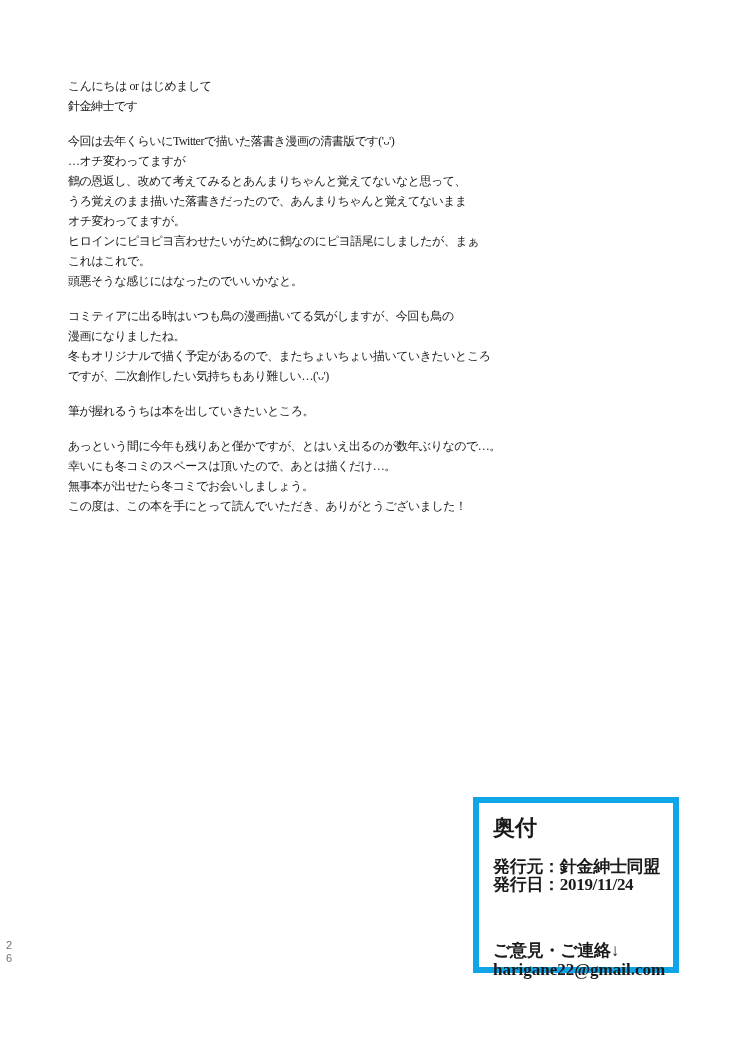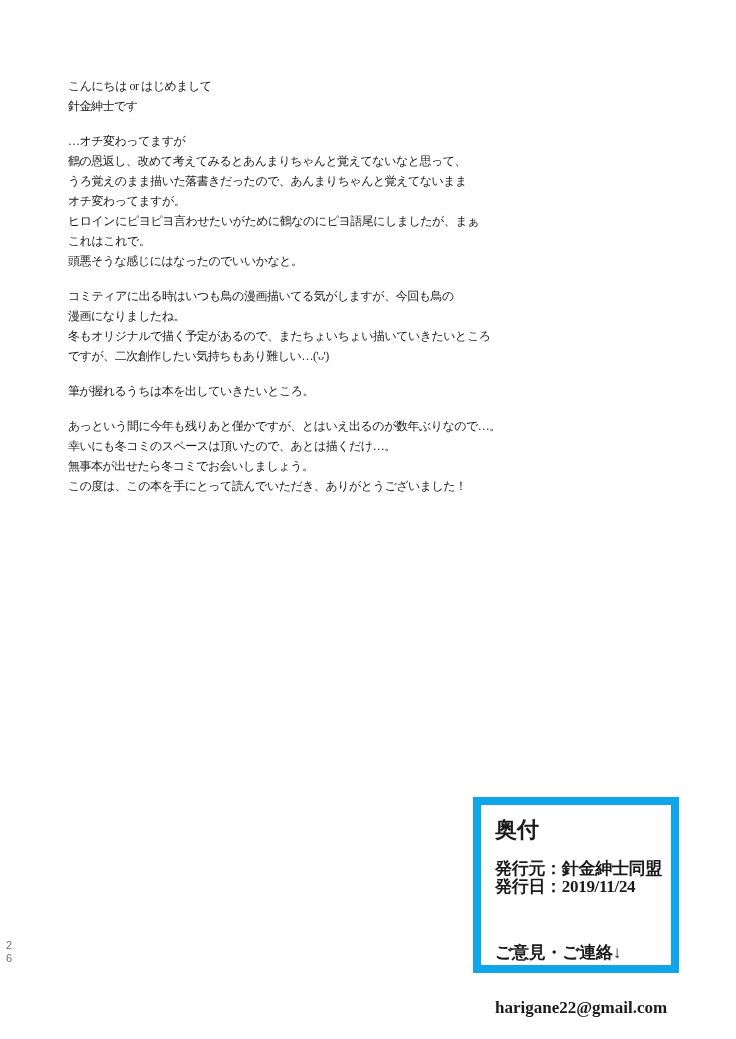--- a/index.html
+++ b/index.html
@@ -37,21 +37,21 @@
   .para .line {
     white-space: nowrap;
     letter-spacing: -0.5px;
   }
   .colophon {
     position: absolute;
     left: 473px;
     top: 797px;
     width: 206px;
     height: 176px;
-    border: 8px solid #0ea5e9;
+    border: 6px solid #0ea5e9;
     box-sizing: border-box;
     padding: 13px 0 0 14px;
   }
   .colophon-title {
     font-size: 22px;
     font-weight: bold;
     margin: 0 0 18px 0;
     line-height: 24px;
   }
   .colophon-line {
@@ -62,21 +62,20 @@
     letter-spacing: -0.3px;
   }
   .colophon-contact {
     margin-top: 48px;
   }
   .colophon-email {
     font-size: 17px;
     font-weight: bold;
     line-height: 20px;
     white-space: nowrap;
-    margin-top: 36px;
   }
   .page-number {
     position: absolute;
     left: 3px;
     top: 939px;
     font-size: 11px;
     line-height: 12px;
     color: #707070;
     font-family: "Liberation Sans", "DejaVu Sans", sans-serif;
     writing-mode: vertical-rl;
@@ -89,20 +88,21 @@
 
 <div class="content">
 
 
   <div class="para">
     <div class="line">こんにちは or はじめまして</div>
     <div class="line">針金紳士です</div>
   </div>
 
   <div class="para">
+    <div class="line">今回は去年くらいにTwitterで描いた落書き漫画の清書版です('ᴗ')</div>
     <div class="line">…オチ変わってますが</div>
     <div class="line">鶴の恩返し、改めて考えてみるとあんまりちゃんと覚えてないなと思って、</div>
     <div class="line">うろ覚えのまま描いた落書きだったので、あんまりちゃんと覚えてないまま</div>
     <div class="line">オチ変わってますが。</div>
     <div class="line">ヒロインにピヨピヨ言わせたいがために鶴なのにピヨ語尾にしましたが、まぁ</div>
     <div class="line">これはこれで。</div>
     <div class="line">頭悪そうな感じにはなったのでいいかなと。</div>
   </div>
 
   <div class="para">

